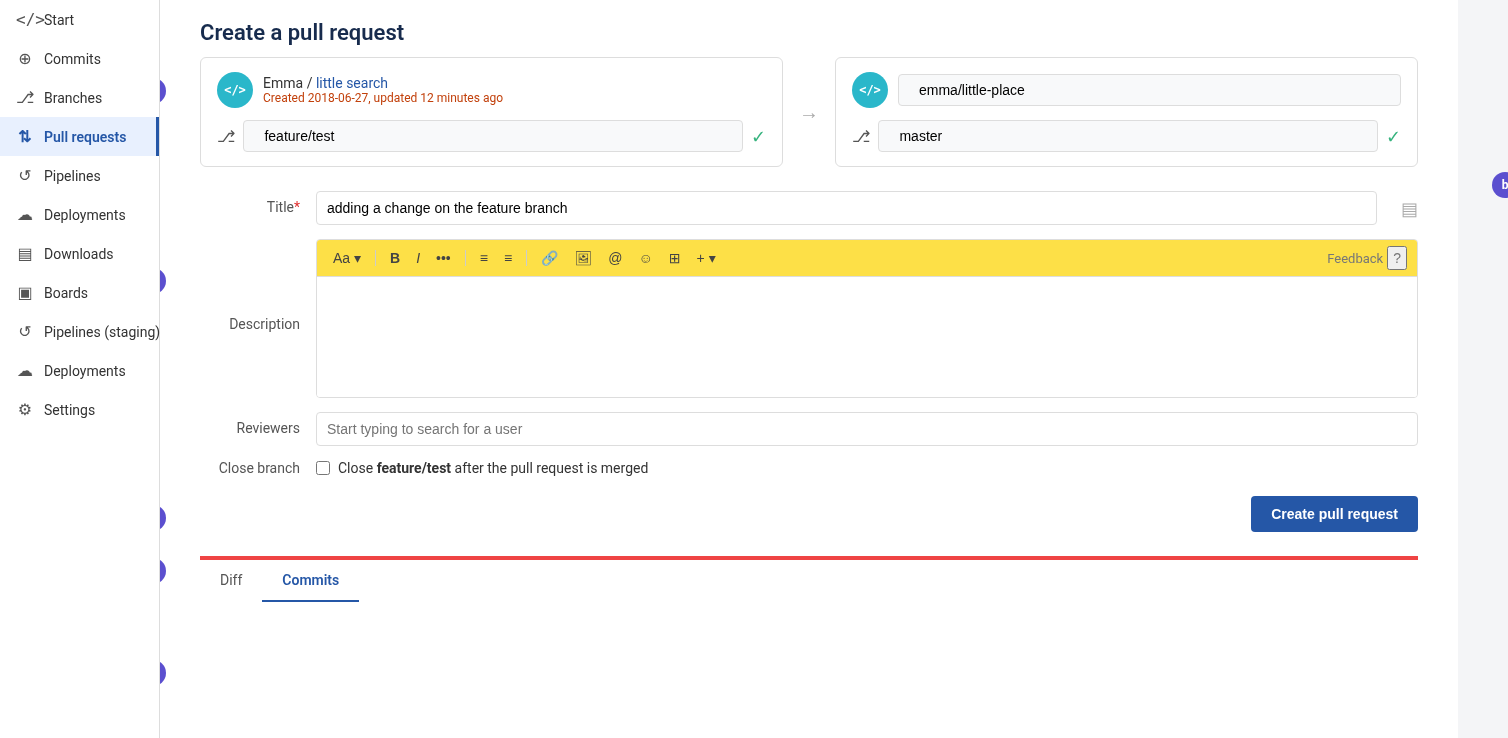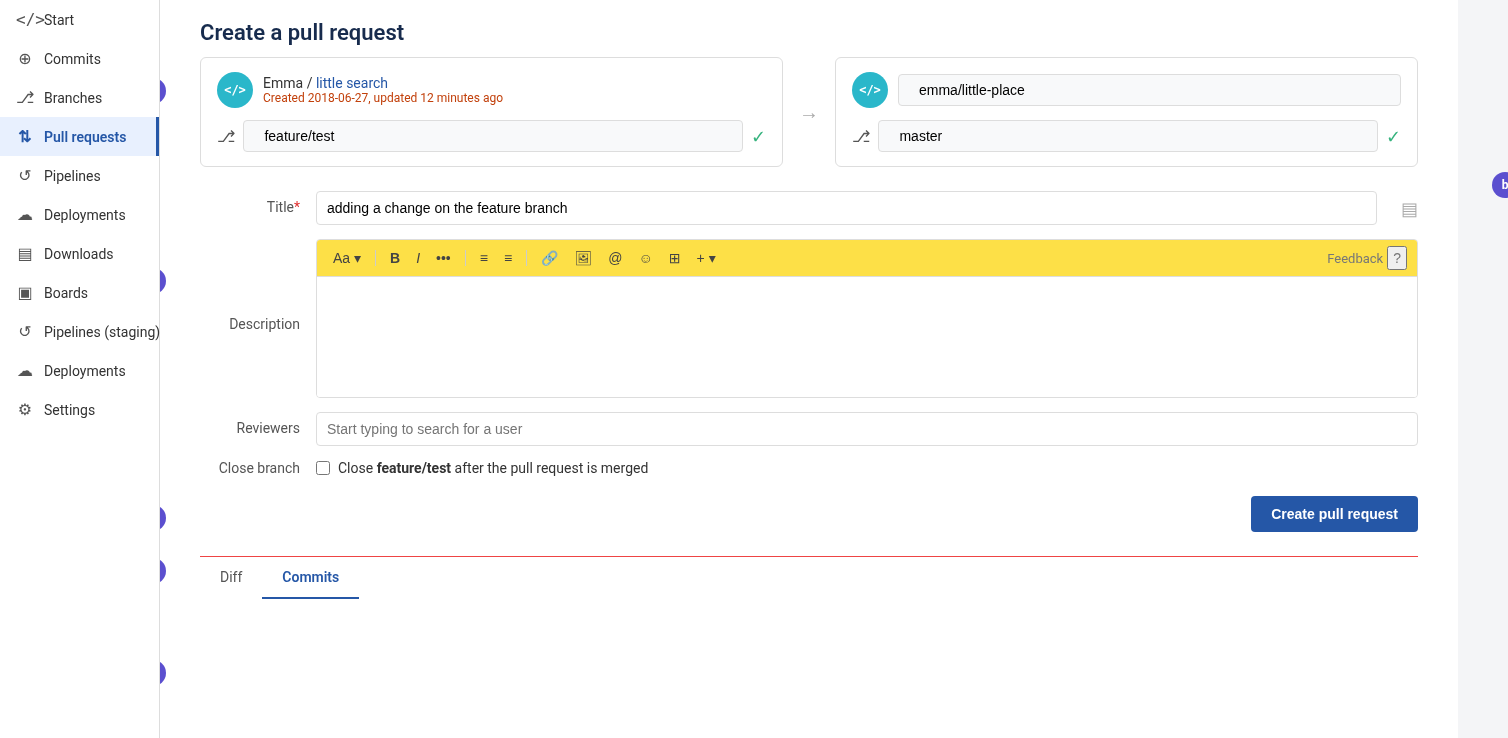--- a/index.html
+++ b/index.html
@@ -247,21 +247,21 @@
       border-radius: 4px;
       padding: 10px 20px;
       font-size: 14px;
       font-weight: 600;
       cursor: pointer;
     }
 
     
     .tabs-row {
       display: flex;
-      border-top: 1px solid #ef4444;
+      border-top: 4px solid #ef4444;
       padding-top: 0;
     }
     .tab {
       padding: 12px 20px;
       font-size: 14px;
       color: #555;
       cursor: pointer;
       border-bottom: 2px solid transparent;
     }
     .tab.active {

